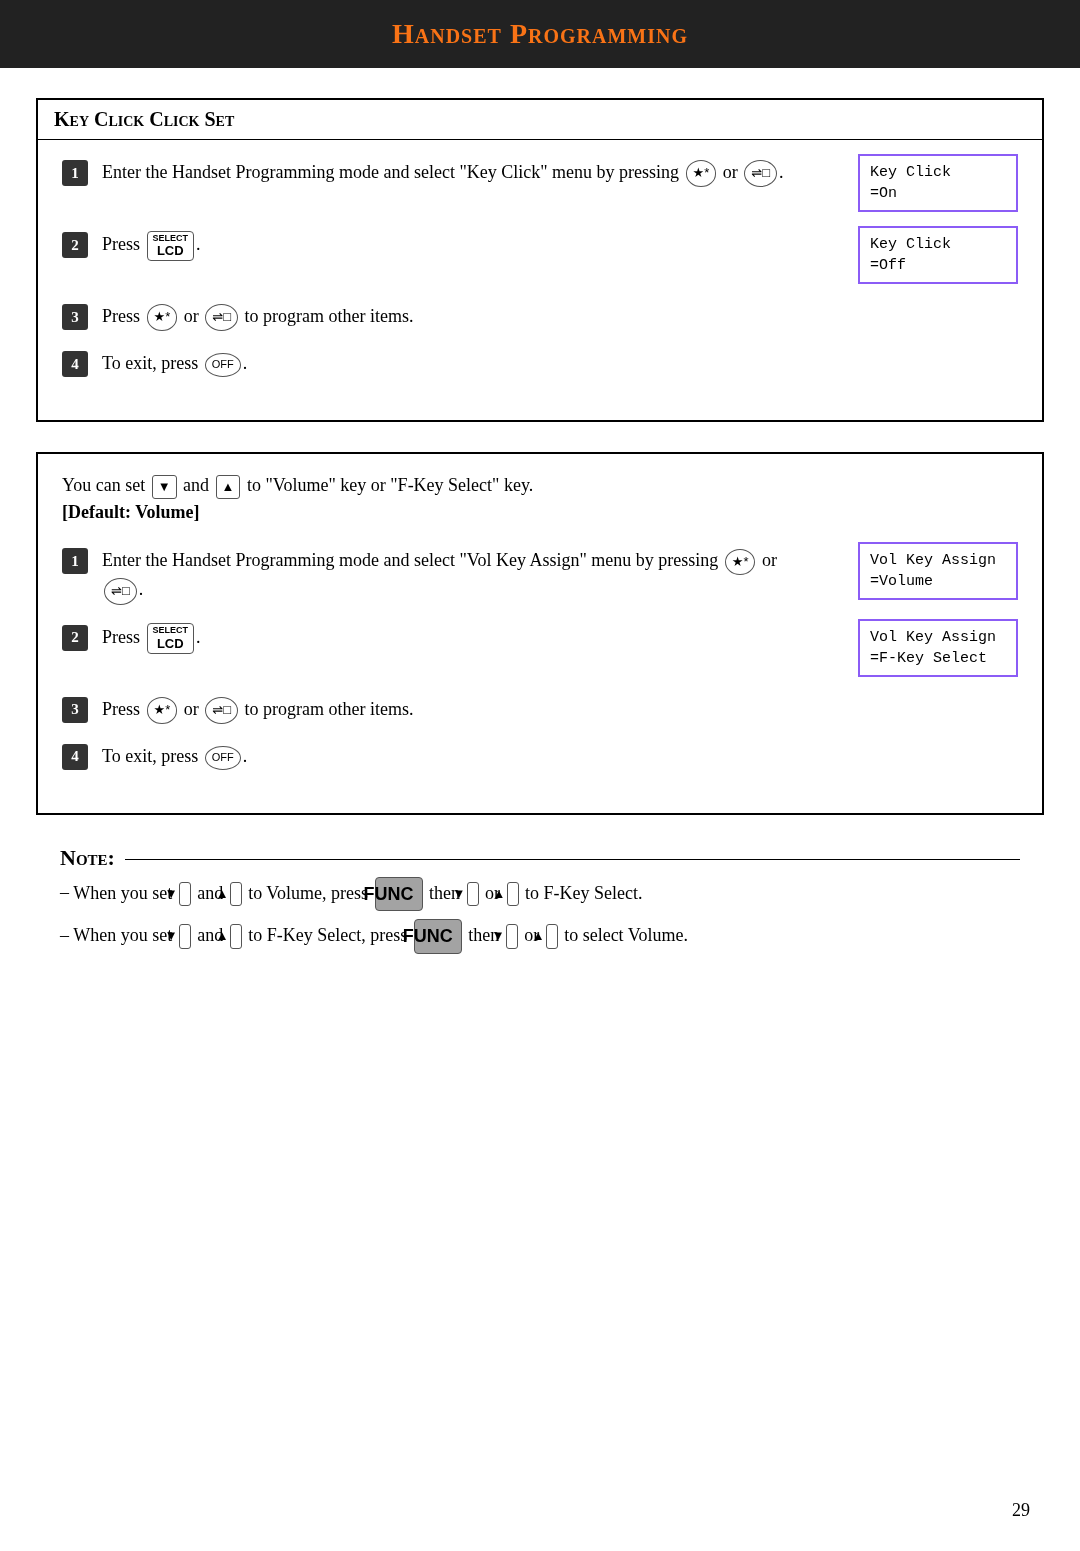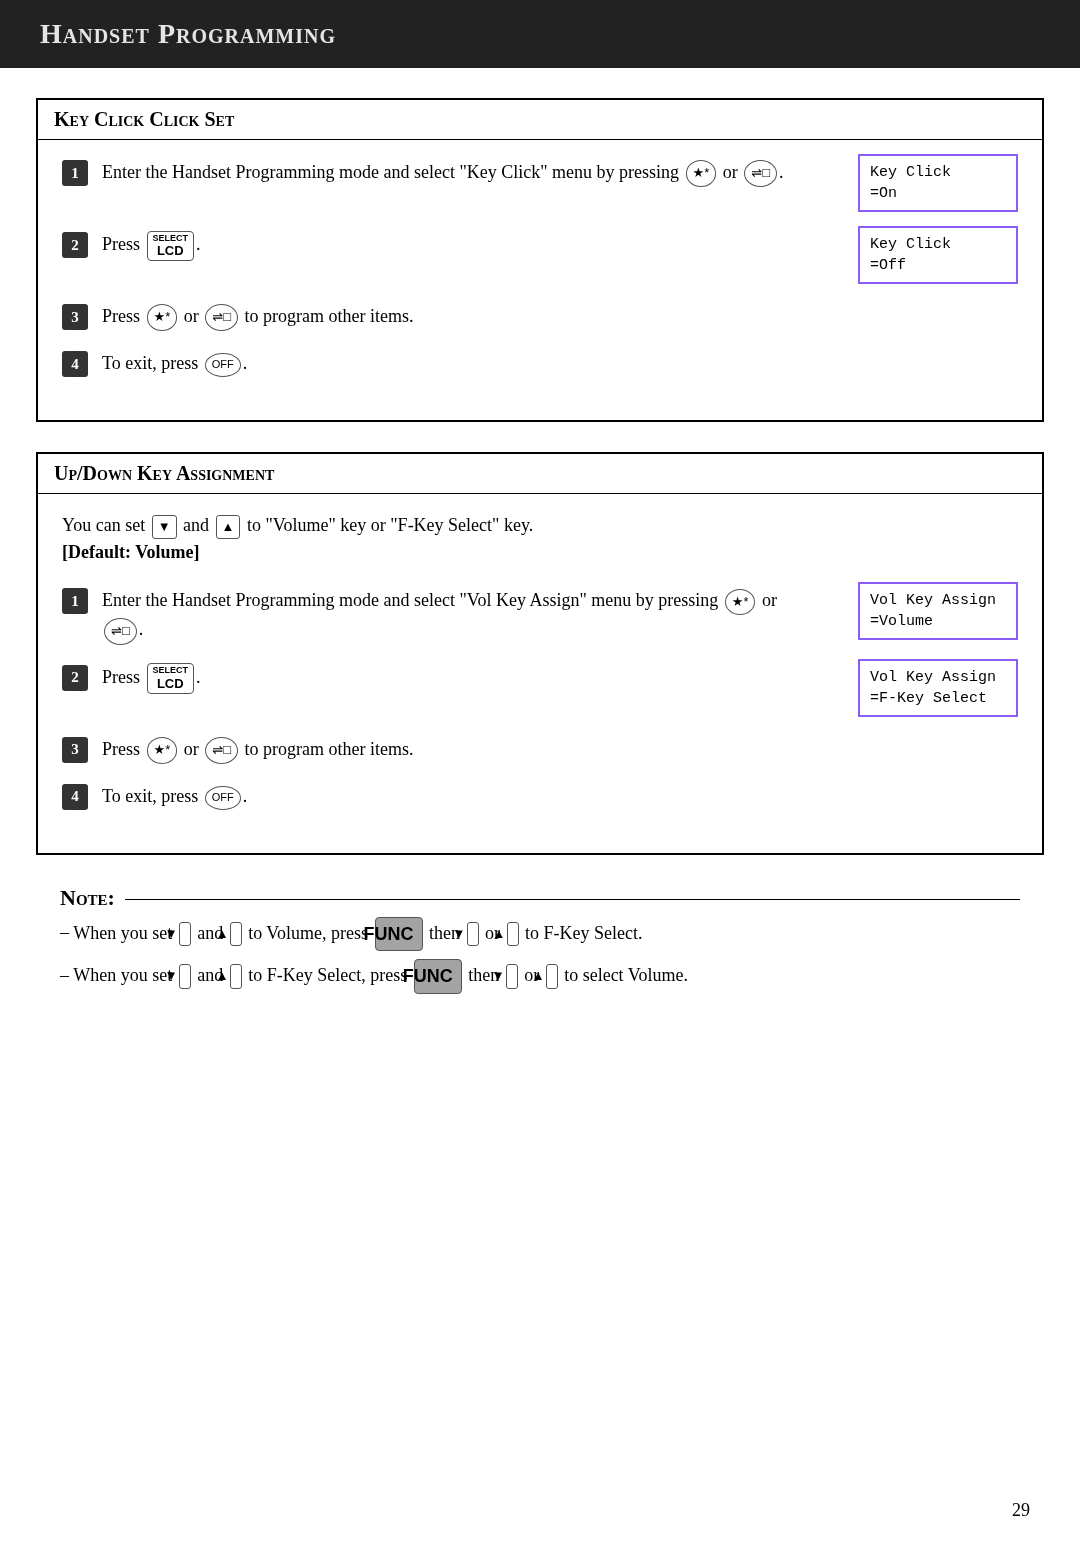--- a/index.html
+++ b/index.html
@@ -9,23 +9,24 @@
       background: #fff;
       font-family: 'Times New Roman', Times, serif;
       font-size: 18px;
       color: #000;
       position: relative;
     }
 
     
     .header-bar {
       background: #222;
-      color: #e5e5e5;
+      color: #f97316;
       padding: 18px 40px;
       margin-bottom: 30px;
+      text-align: center;
     }
     .header-bar h1 {
       font-size: 28px;
       font-weight: normal;
       letter-spacing: 1px;
     }
     .header-bar h1 span.sc {
       font-variant: small-caps;
       font-weight: bold;
     }
@@ -286,23 +287,20 @@
       <div class="step-number">4</div>
       <div class="step-body">
         To exit, press
         <span class="btn-off">OFF</span>.
       </div>
     </div>
   </div>
 </div>
 
 <div class="section-box">
-  <div class="section-title">
-    <span class="sc">Up/Down Key Assignment</span>
-  </div>
   <div class="section-content">
     <p class="intro-text">
       You can set
       <span class="sym">▼</span>
       and
       <span class="sym">▲</span>
       to "Volume" key or "F-Key Select" key.<br>
       <strong>[Default: Volume]</strong>
     </p>
 

